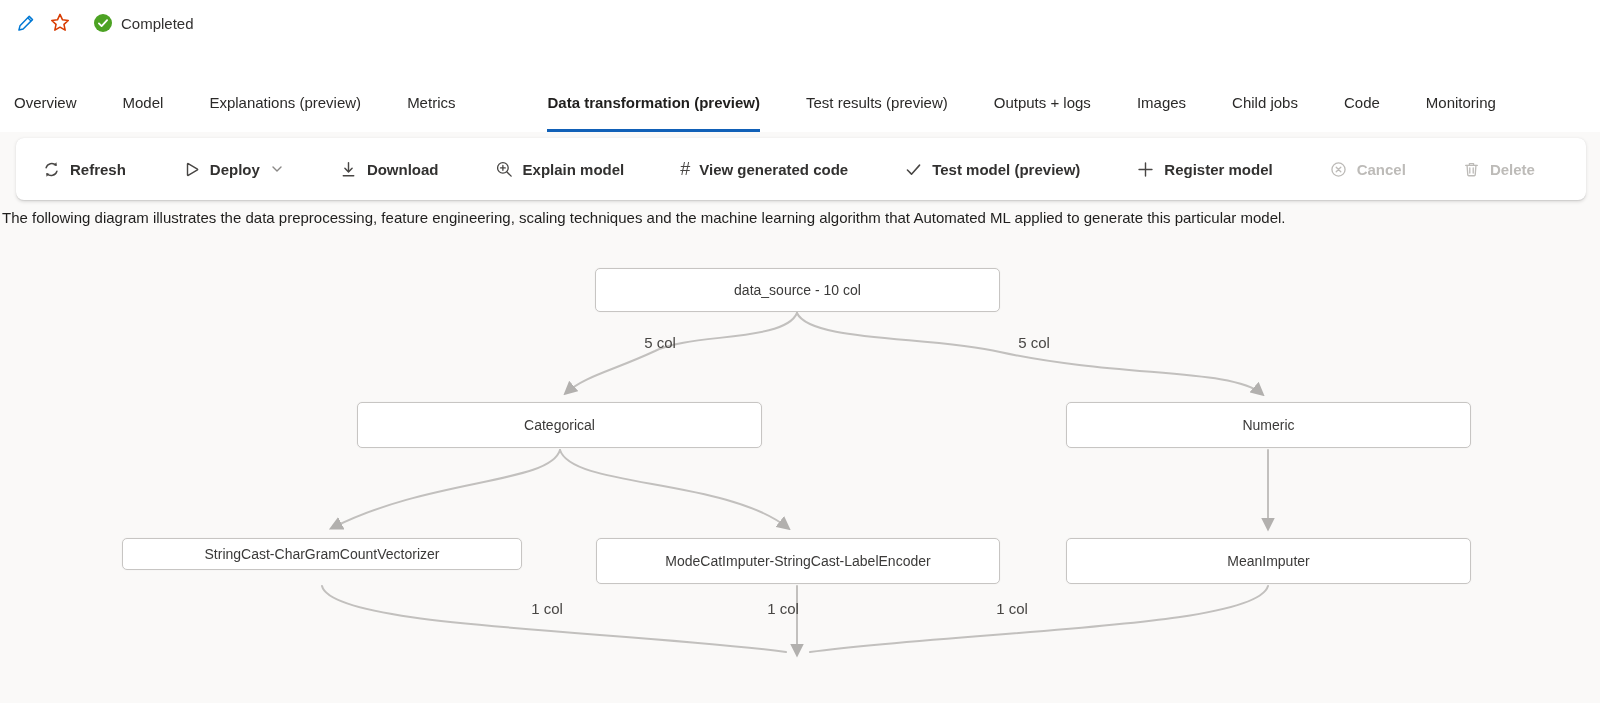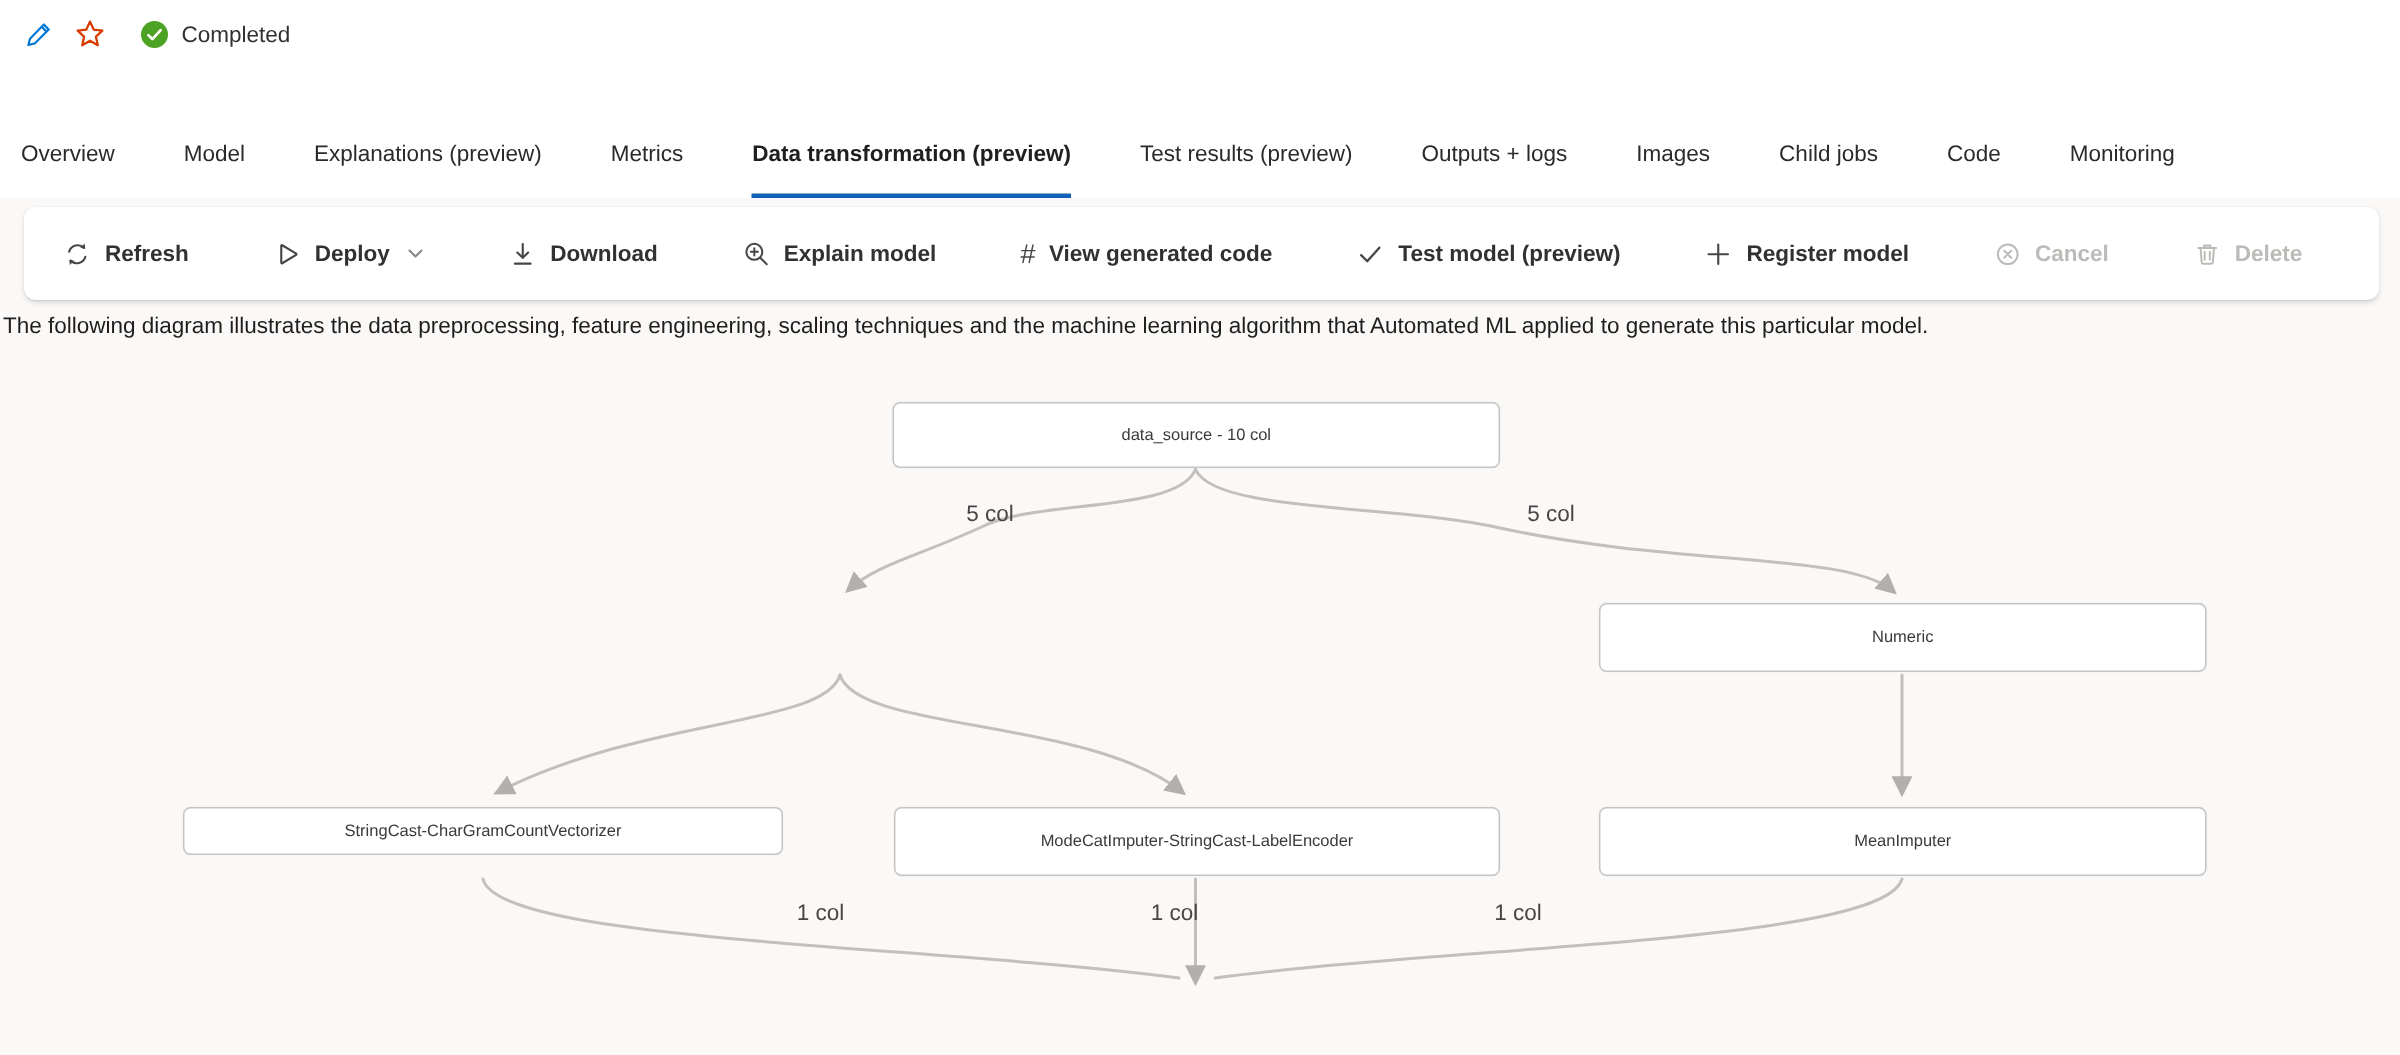--- a/index.html
+++ b/index.html
@@ -13,21 +13,21 @@
   .hdr h1 { font-size:21px; font-weight:700; color:#1b1a19; letter-spacing:.2px; }
   .ic-btn { display:inline-flex; align-items:center; cursor:pointer; background:none; border:none; padding:0; }
   .status { display:flex; align-items:center; gap:8px; margin-left:10px; font-size:15px; color:#323130; }
   
   .tabs {
     position:absolute; top:86px; left:0; right:0; height:46px;
     display:flex; gap:46px; padding:0 0 0 14px; white-space:nowrap; overflow:hidden;
     font-size:15px; color:#2b2a29;text-align:right;
   }
   .tab { padding:8px 0 12px; border-bottom:3px solid transparent; cursor:pointer; flex:none; }
-  .tab.active { font-weight:700; border-bottom-color:#1160b7; color:#201f1e; }
+  .tab.active { font-weight:700; border-bottom-color:#1160b7; color:#201f1e;margin-left:46px; }
   
   .content-bg { position:absolute; top:132px; left:0; right:0; bottom:0; background:#faf9f8; }
   
   .toolbar {
     position:absolute; top:138px; left:16px; width:1570px; height:62px;
     background:#fff; border-radius:8px;
     box-shadow:0 1.6px 3.6px rgba(0,0,0,.12), 0 .3px .9px rgba(0,0,0,.08);
     display:flex; align-items:center; gap:56px; padding-left:26px;
     overflow:hidden; white-space:nowrap;
   }
@@ -40,21 +40,21 @@
   
   .desc {
     position:absolute; top:205px; left:2px; width:1578px;
     font-size:15px; line-height:26px; color:#1f1e1d;
   }
   
   .edges { position:absolute; top:0; left:0; width:1600px; height:703px; pointer-events:none; }
   .node {
     position:absolute; background:#fff; border:1px solid #c7c5c3; border-radius:5px;
     display:flex; align-items:center; justify-content:center;
-    font-size:11px; color:#3b3a39; box-shadow:0 0 2px rgba(0,0,0,.05);
+    font-size:14px; color:#3b3a39; box-shadow:0 0 2px rgba(0,0,0,.05);
   }
   .edge-label { position:absolute; width:80px; text-align:center; font-size:15px; color:#484644; }
 </style>
 </head>
 <body>
 
 <div class="page">
 
   <div class="hdr">
     <span class="ic-btn">
@@ -210,20 +210,21 @@
       <path d="M560 450 C 550 484 430 478 332 528" marker-end="url(#arr)"></path>
       <path d="M560 450 C 572 488 725 478 788 528" marker-end="url(#arr)"></path>
       <path d="M1268 450 L1268 528" marker-end="url(#arr)"></path>
       <path d="M322 586 C 332 628 620 630 786 652"></path>
       <path d="M1268 586 C 1256 628 976 630 810 652"></path>
       <path d="M797 586 L797 654" marker-end="url(#arr)"></path>
     </g>
   </svg>
 
   <div class="node" style="left:595px;top:268px;width:405px;height:44px">data_source - 10 col</div>
+  <div class="node" style="left:357px;top:402px;width:405px;height:46px">Categorical</div>
   <div class="node" style="left:1066px;top:402px;width:405px;height:46px">Numeric</div>
   <div class="node" style="left:122px;top:538px;width:400px;height:32px">StringCast-CharGramCountVectorizer</div>
   <div class="node" style="left:596px;top:538px;width:404px;height:46px">ModeCatImputer-StringCast-LabelEncoder</div>
   <div class="node" style="left:1066px;top:538px;width:405px;height:46px">MeanImputer</div>
 
   <span class="edge-label" style="left:620px;top:334px">5 col</span>
   <span class="edge-label" style="left:994px;top:334px">5 col</span>
   <span class="edge-label" style="left:507px;top:600px">1 col</span>
   <span class="edge-label" style="left:743px;top:600px">1 col</span>
   <span class="edge-label" style="left:972px;top:600px">1 col</span>

